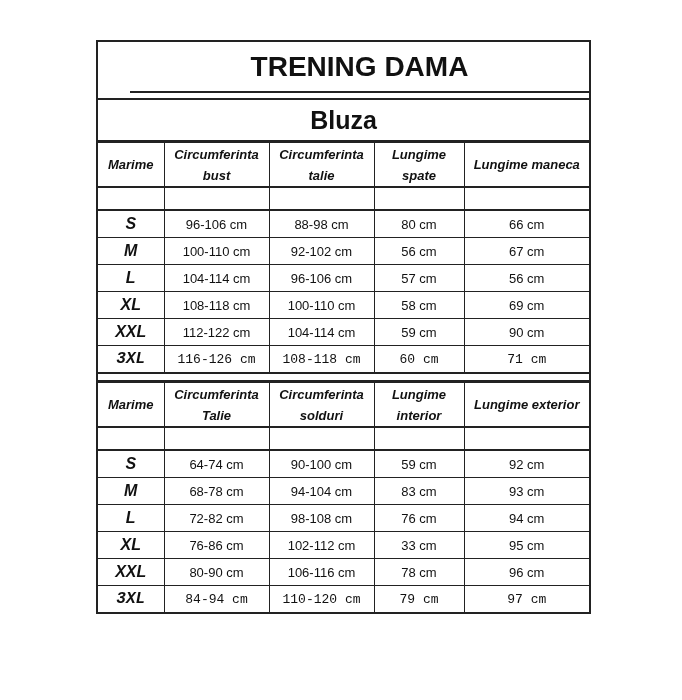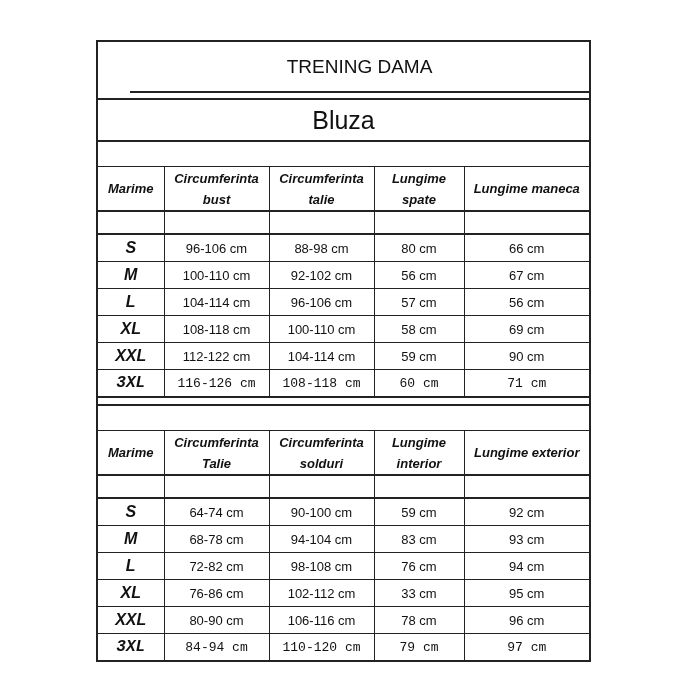--- a/index.html
+++ b/index.html
@@ -1,21 +1,21 @@
 <!DOCTYPE html>
 <html><head>
 <meta charset="utf-8">
 <style>
   html, body { margin: 0; padding: 0; background: #ffffff; }
   body { width: 682px; height: 700px; position: relative; font-family: "Liberation Sans", "DejaVu Sans", sans-serif; color: #111; }
   .sheet { position: absolute; left: 96px; top: 40px; width: 495px; border: 2px solid #222; box-sizing: border-box; }
-  .title-row { height: 49px; display: flex; align-items: center; justify-content: center; font-weight: normal; font-size: 19px; border-bottom: 2px solid #222; margin-left: 32px; }
+  .title-row { height: 49px; display: flex; align-items: center; justify-content: center; font-weight: bold; font-size: 28px; border-bottom: 2px solid #222; margin-left: 32px; }
   .gap-row { height: 5px; border-bottom: 2px solid #222; }
-  .section-title { height: 40px; display: flex; align-items: center; justify-content: center; font-weight: normal; font-size: 25px; border-bottom: 2px solid #222; }
-  table { border-collapse: collapse; width: 100%; table-layout: fixed; margin-top: 24px; }
+  .section-title { height: 40px; display: flex; align-items: center; justify-content: center; font-weight: bold; font-size: 25px; border-bottom: 2px solid #222; }
+  table { border-collapse: collapse; width: 100%; table-layout: fixed; }
   td, th { border: 1px solid #222; text-align: center; padding: 0; font-size: 13px; }
   th { font-style: italic; font-weight: bold; font-size: 13px; line-height: 21px; height: 43px; border-bottom: 2px solid #222; }
   td.size { font-style: italic; font-weight: bold; font-size: 16px; }
   tr.blank td { height: 21px; border-bottom: 2px solid #222; }
   tr.data td { height: 26px; }
   table tr td:first-child, table tr th:first-child { border-left: none; }
   table tr td:last-child, table tr th:last-child { border-right: none; }
   table tr:last-child td { border-bottom: none; font-family: Liberation Mono, monospace; }
   .sep { height: 6px; border-top: 2px solid #222; border-bottom: 2px solid #222; }
   col.c1 { width: 66px; } col.c2 { width: 105px; } col.c3 { width: 105px; } col.c4 { width: 90px; } col.c5 { width: auto; }

